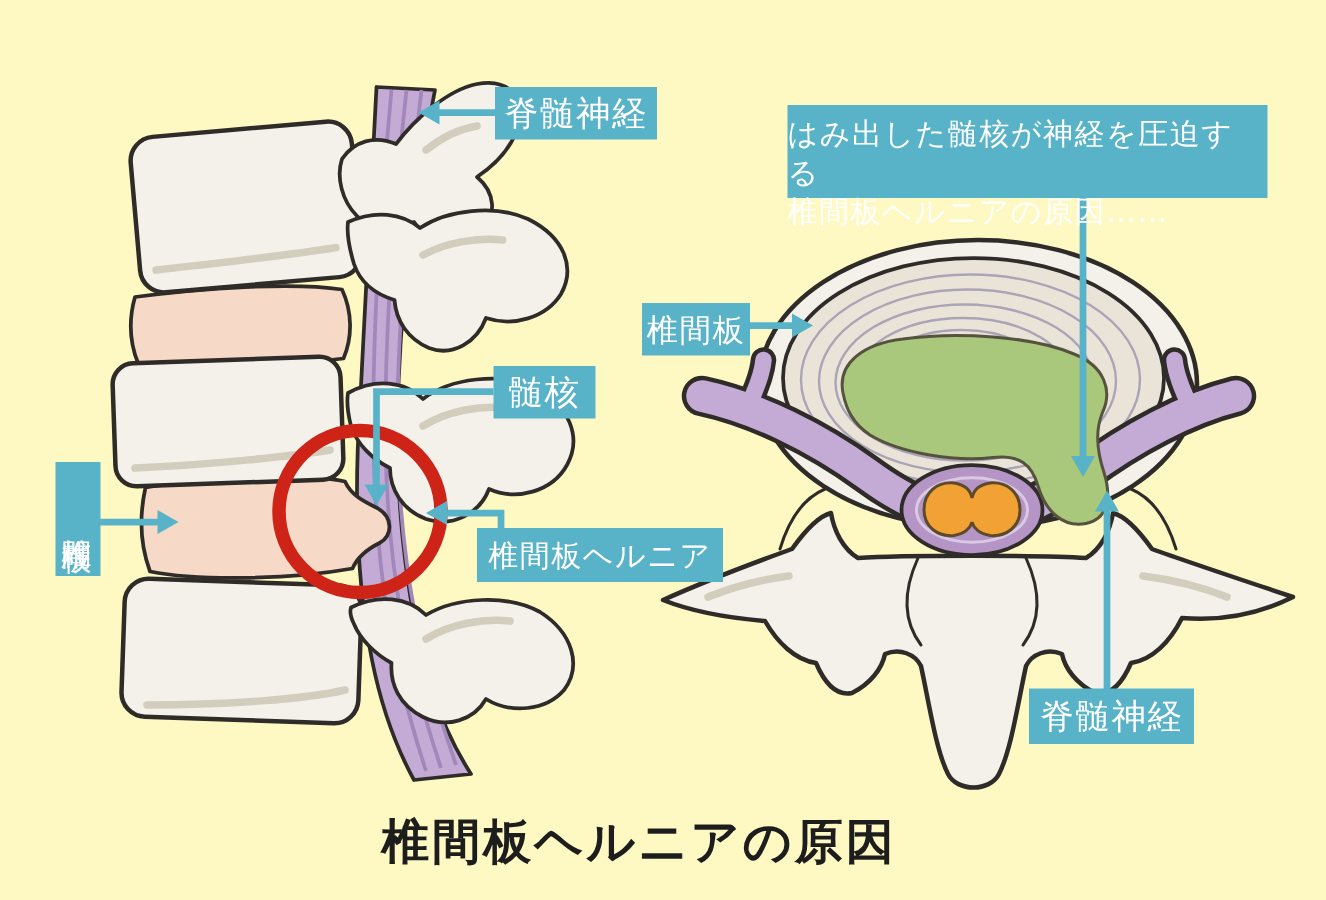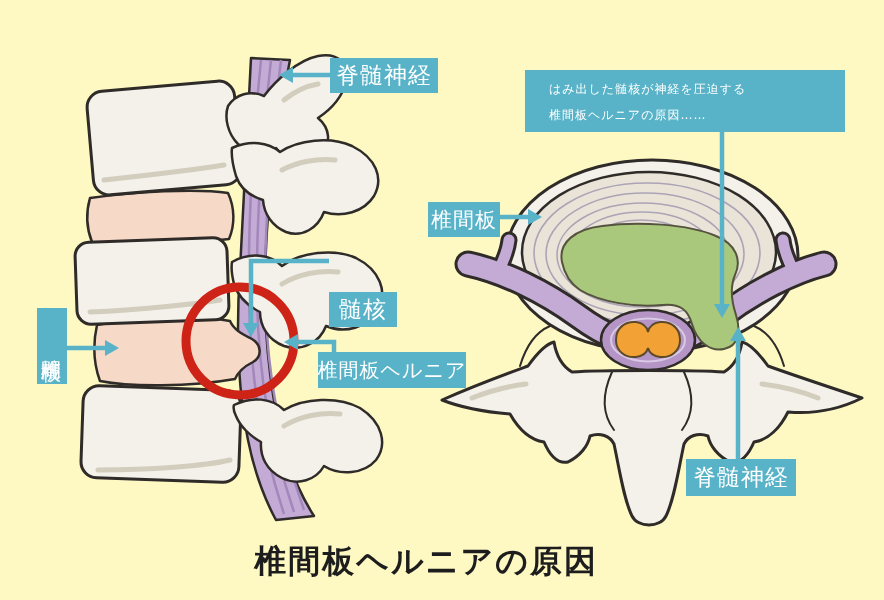--- a/index.html
+++ b/index.html
@@ -37,21 +37,21 @@
   .thead{fill:var(--arrow);}
   
   .lbl{
     position:absolute;background:var(--label-bg);color:var(--label-text);
     display:flex;align-items:center;justify-content:center;
     font-weight:500;letter-spacing:1px;white-space:nowrap;box-sizing:border-box;
   }
   .lbl-v{writing-mode:vertical-rl;text-orientation:upright;letter-spacing:2px;}
   .callout{
     position:absolute;background:var(--label-bg);color:var(--label-text);
-    box-sizing:border-box;padding:6px 12px 5px 24px;font-size:12px;line-height:26px;
+    box-sizing:border-box;padding:6px 12px 5px 0;font-size:20px;line-height:26px;
     letter-spacing:1px;font-weight:500;
   }
   #caption{
     position:absolute;left:0;top:540px;width:852px;text-align:center;
     font-size:32px;font-weight:bold;color:#1d1d1d;letter-spacing:2px;
   }
 </style>
 </head>
 <body>
 
@@ -184,25 +184,25 @@
       <path class="tline" d="M 499,217 L 530,217"></path>
       <polygon class="thead" points="542,217 528,209 528,225"></polygon>
 
       <path class="tline" d="M 738,460 L 738,340"></path>
       <polygon class="thead" points="738,327 730,341 746,341"></polygon>
     </g>
   </svg>
 
   <div class="lbl" style="left:330px;top:58px;width:108px;height:35px;font-size:23px;">脊髄神経</div>
 
-  <div class="lbl" style="left:329px;top:244px;width:68px;height:35px;font-size:23px;margin-top:48px;">髄核</div>
+  <div class="lbl" style="left:329px;top:244px;width:68px;height:35px;font-size:23px;">髄核</div>
 
   <div class="lbl lbl-v" style="left:37px;top:308px;width:30px;height:76px;font-size:20px;">椎間板</div>
 
-  <div class="lbl" style="left:318px;top:352px;width:148px;height:36px;font-size:20px;">椎間板ヘルニア</div>
+  <div class="lbl" style="left:318px;top:352px;width:164px;height:36px;font-size:20px;">椎間板ヘルニア</div>
 
   <div class="callout" style="left:525px;top:70px;width:320px;height:62px;">
     <div>はみ出した髄核が神経を圧迫する</div>
     <div>椎間板ヘルニアの原因……</div>
   </div>
 
   <div class="lbl" style="left:428px;top:202px;width:72px;height:35px;font-size:21px;">椎間板</div>
 
   <div class="lbl" style="left:686px;top:459px;width:110px;height:37px;font-size:23px;">脊髄神経</div>
 

